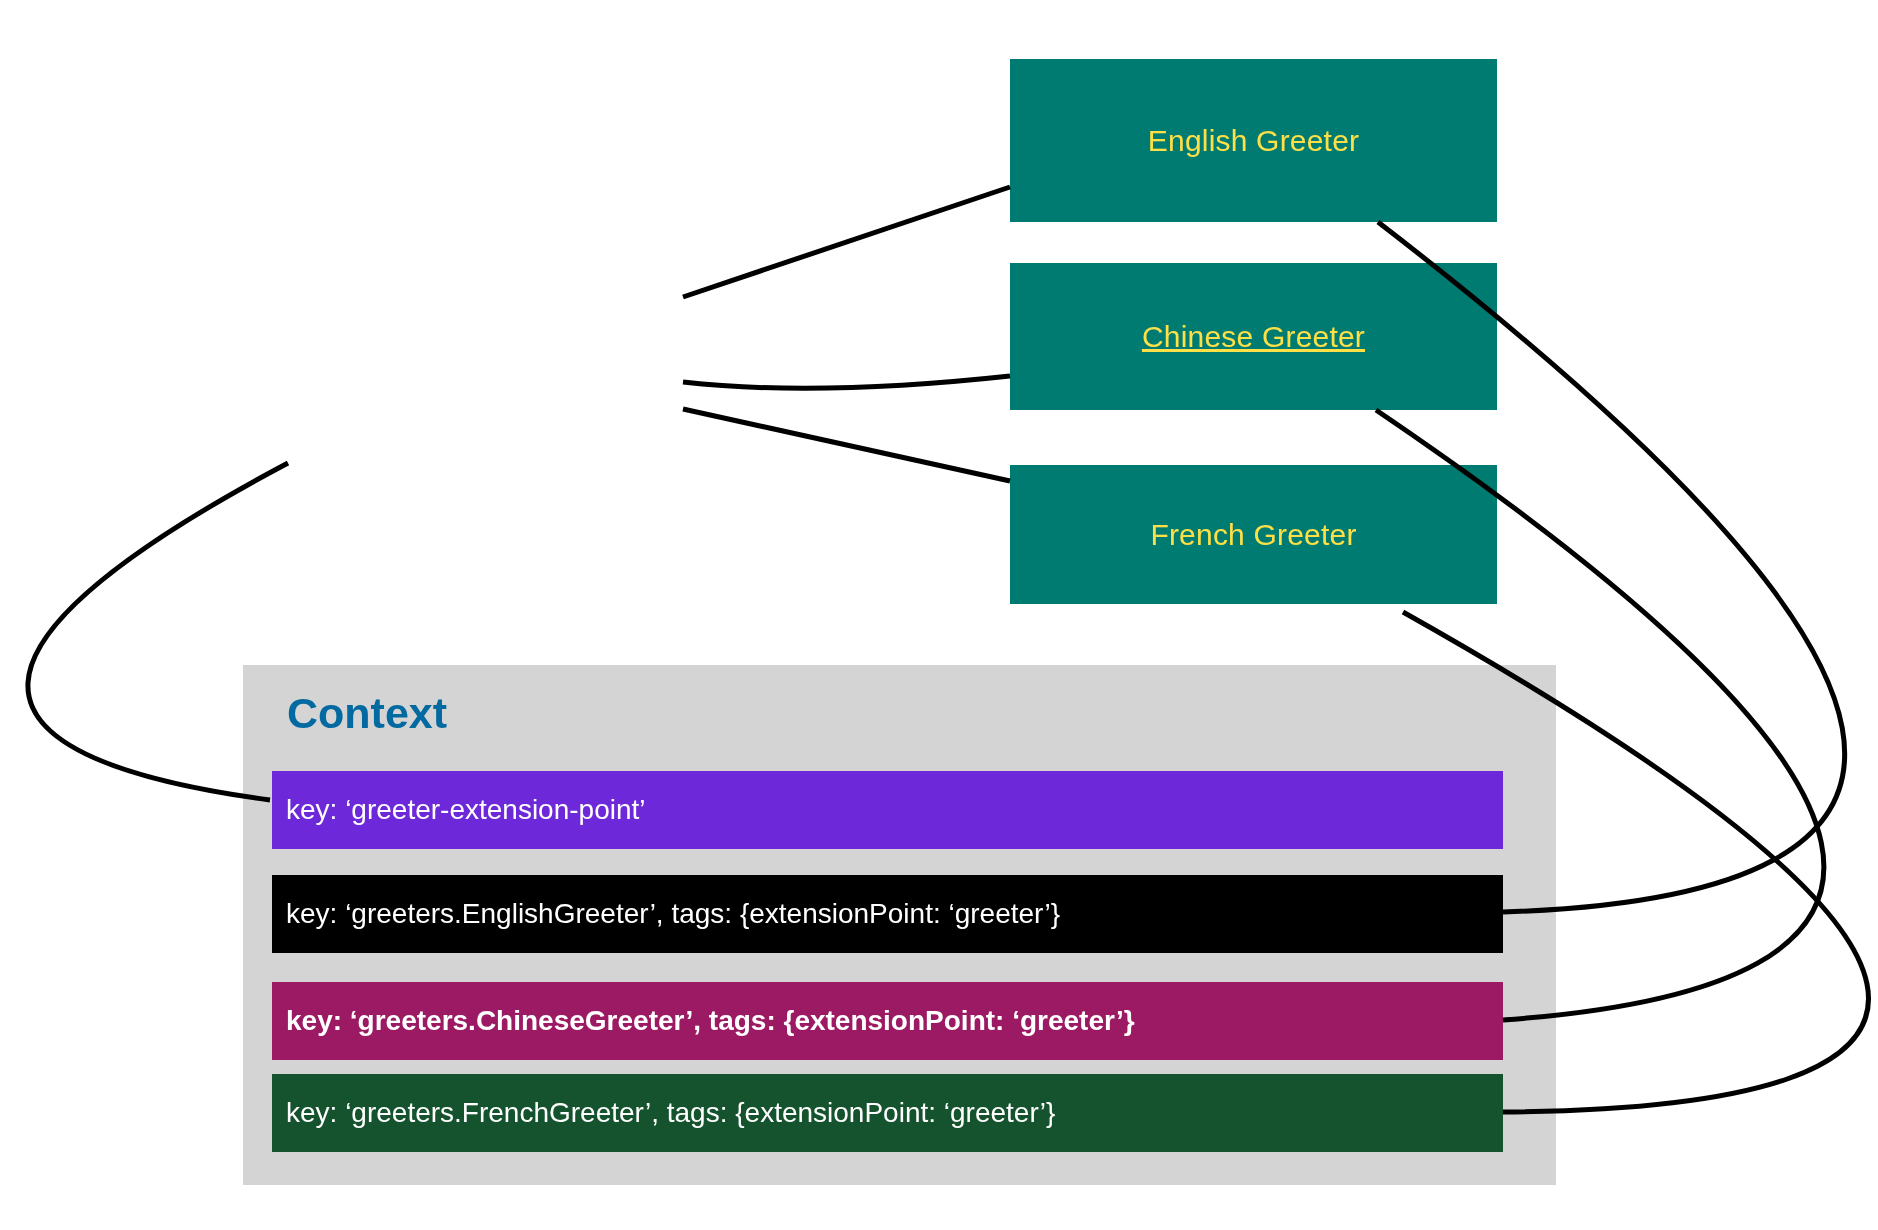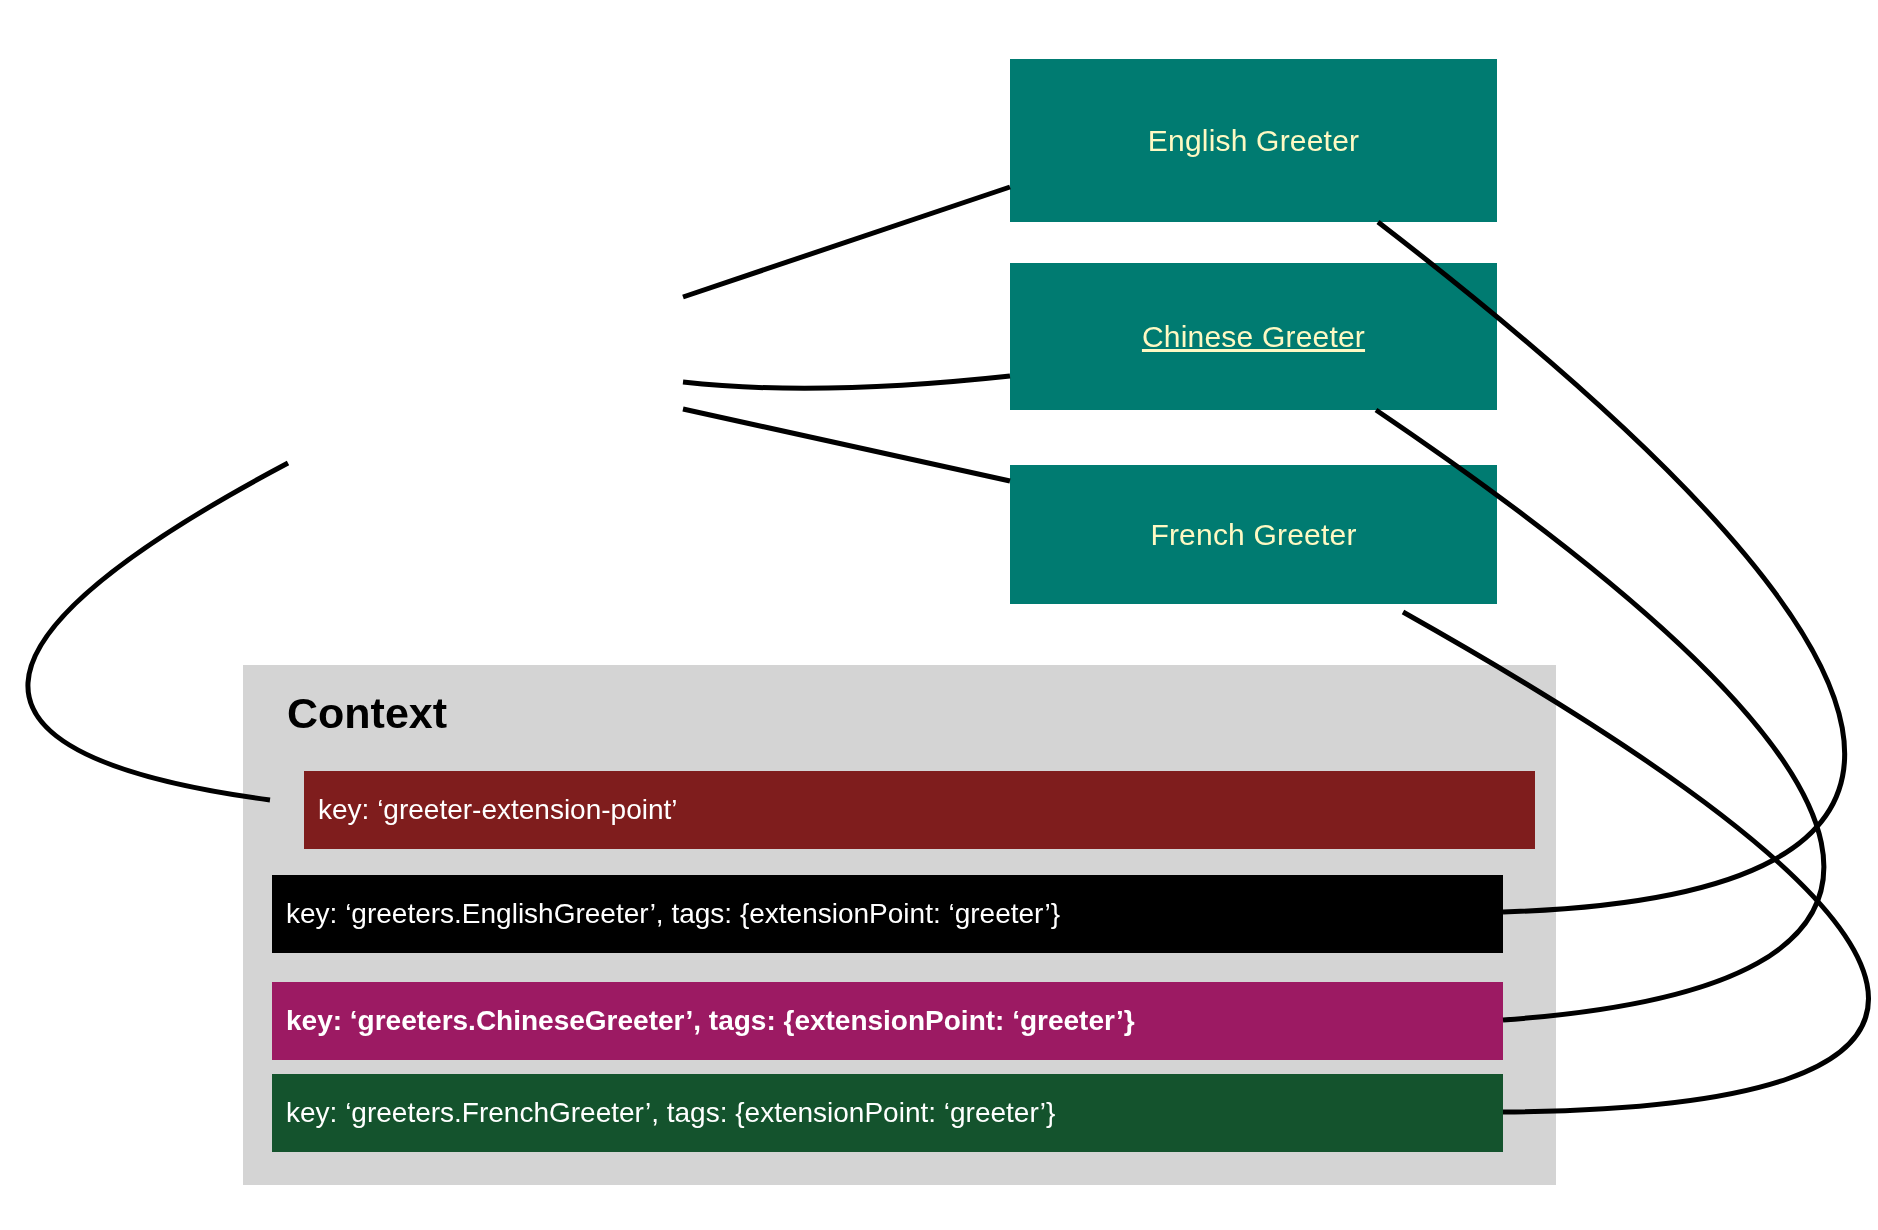--- a/index.html
+++ b/index.html
@@ -13,21 +13,21 @@
     width: 1878px;
     height: 1230px;
     background: #ffffff;
     overflow: hidden;
   }
   .node {
     position: absolute;
     display: flex;
     align-items: center;
     justify-content: center;
-    color: #fef9c3;
+    color: #fde047;
     font-size: 30px;
     font-weight: 400;
     letter-spacing: 0.2px;
     z-index: 2;
   }
   #ep-node {
     left: 288px; top: 263px;
     width: 395px; height: 209px;
     background: #0878BC;
   }
@@ -43,39 +43,39 @@
   #context-panel {
     position: absolute;
     left: 243px; top: 665px;
     width: 1313px; height: 520px;
     background: #D4D4D4;
     z-index: 1;
   }
   #context-title {
     position: absolute;
     left: 44px; top: 24px;
-    color: #000000;
+    color: #0369a1;
     font-size: 43px;
     font-weight: 700;
   }
   .context-bar {
     position: absolute;
     left: 29px;
     width: 1231px;
     height: 78px;
     display: flex;
     align-items: center;
     color: #ffffff;
     font-size: 28px;
     font-weight: 400;
     padding-left: 14px;
     box-sizing: border-box;
     white-space: nowrap;
   }
-  #bar-extension-point { top: 106px; background: #7f1d1d; margin-left: 32px; }
+  #bar-extension-point { top: 106px; background: #6d28d9; }
   #bar-english         { top: 210px; background: #000000; }
   #bar-chinese         { top: 317px; background: #9C1A63; font-weight: bold; }
   #bar-french          { top: 409px; background: #14532d; }
 
   #edges {
     position: absolute;
     left: 0; top: 0;
     width: 1878px;
     height: 1230px;
     z-index: 3;

